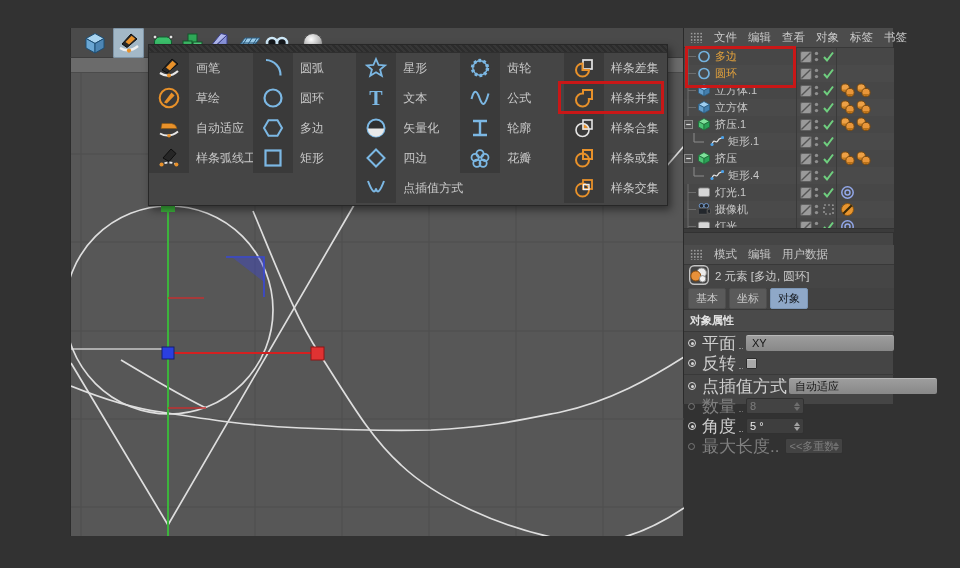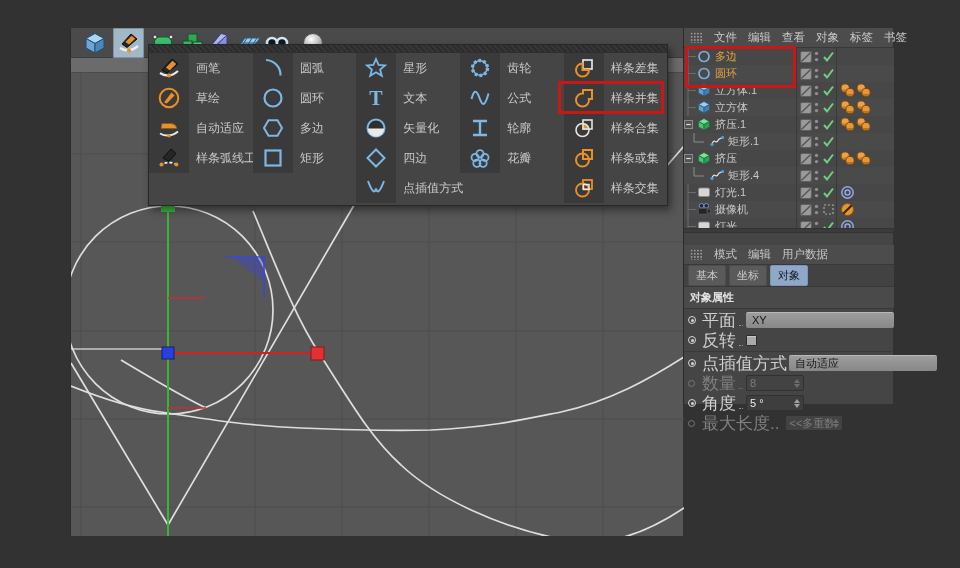--- a/index.html
+++ b/index.html
@@ -881,20 +881,29 @@
       </div>
     <div id="om-splitter"></div>
 
     <div id="am">
       <div class="menubar" id="am-menubar">
         <span class="grip"></span>
       <span class="mitem">模式</span>
           <span class="mitem">编辑</span>
           <span class="mitem">用户数据</span>
         </div>
+      <div id="am-header">
+        <span id="am-header-icon"><svg width="20" height="20" viewBox="0 0 20 20">
+     <rect x="0.7" y="0.7" width="18.6" height="18.6" rx="4.5" fill="none" stroke="#c4c4c4" stroke-width="1.4"></rect>
+     <circle cx="12.6" cy="7.8" r="4.8" fill="#ececec" stroke="#8f8f8f"></circle>
+     <circle cx="6.8" cy="11" r="5" fill="#e8913a" stroke="#8a4d0e"></circle>
+     <circle cx="13.6" cy="13.8" r="3.2" fill="#f4f4f4" stroke="#8f8f8f"></circle>
+   </svg></span>
+        <span id="am-header-text">2 元素 [多边, 圆环]</span>
+      </div>
       <div id="am-tabs">
           <span class="am-tab">基本</span>
           <span class="am-tab">坐标</span>
           <span class="am-tab active">对象</span>
         </div>
       <div id="am-section">对象属性</div>
       <div id="am-rows">
           <div class="am-row">
             <span class="radio">
               <span class="ring"></span>

